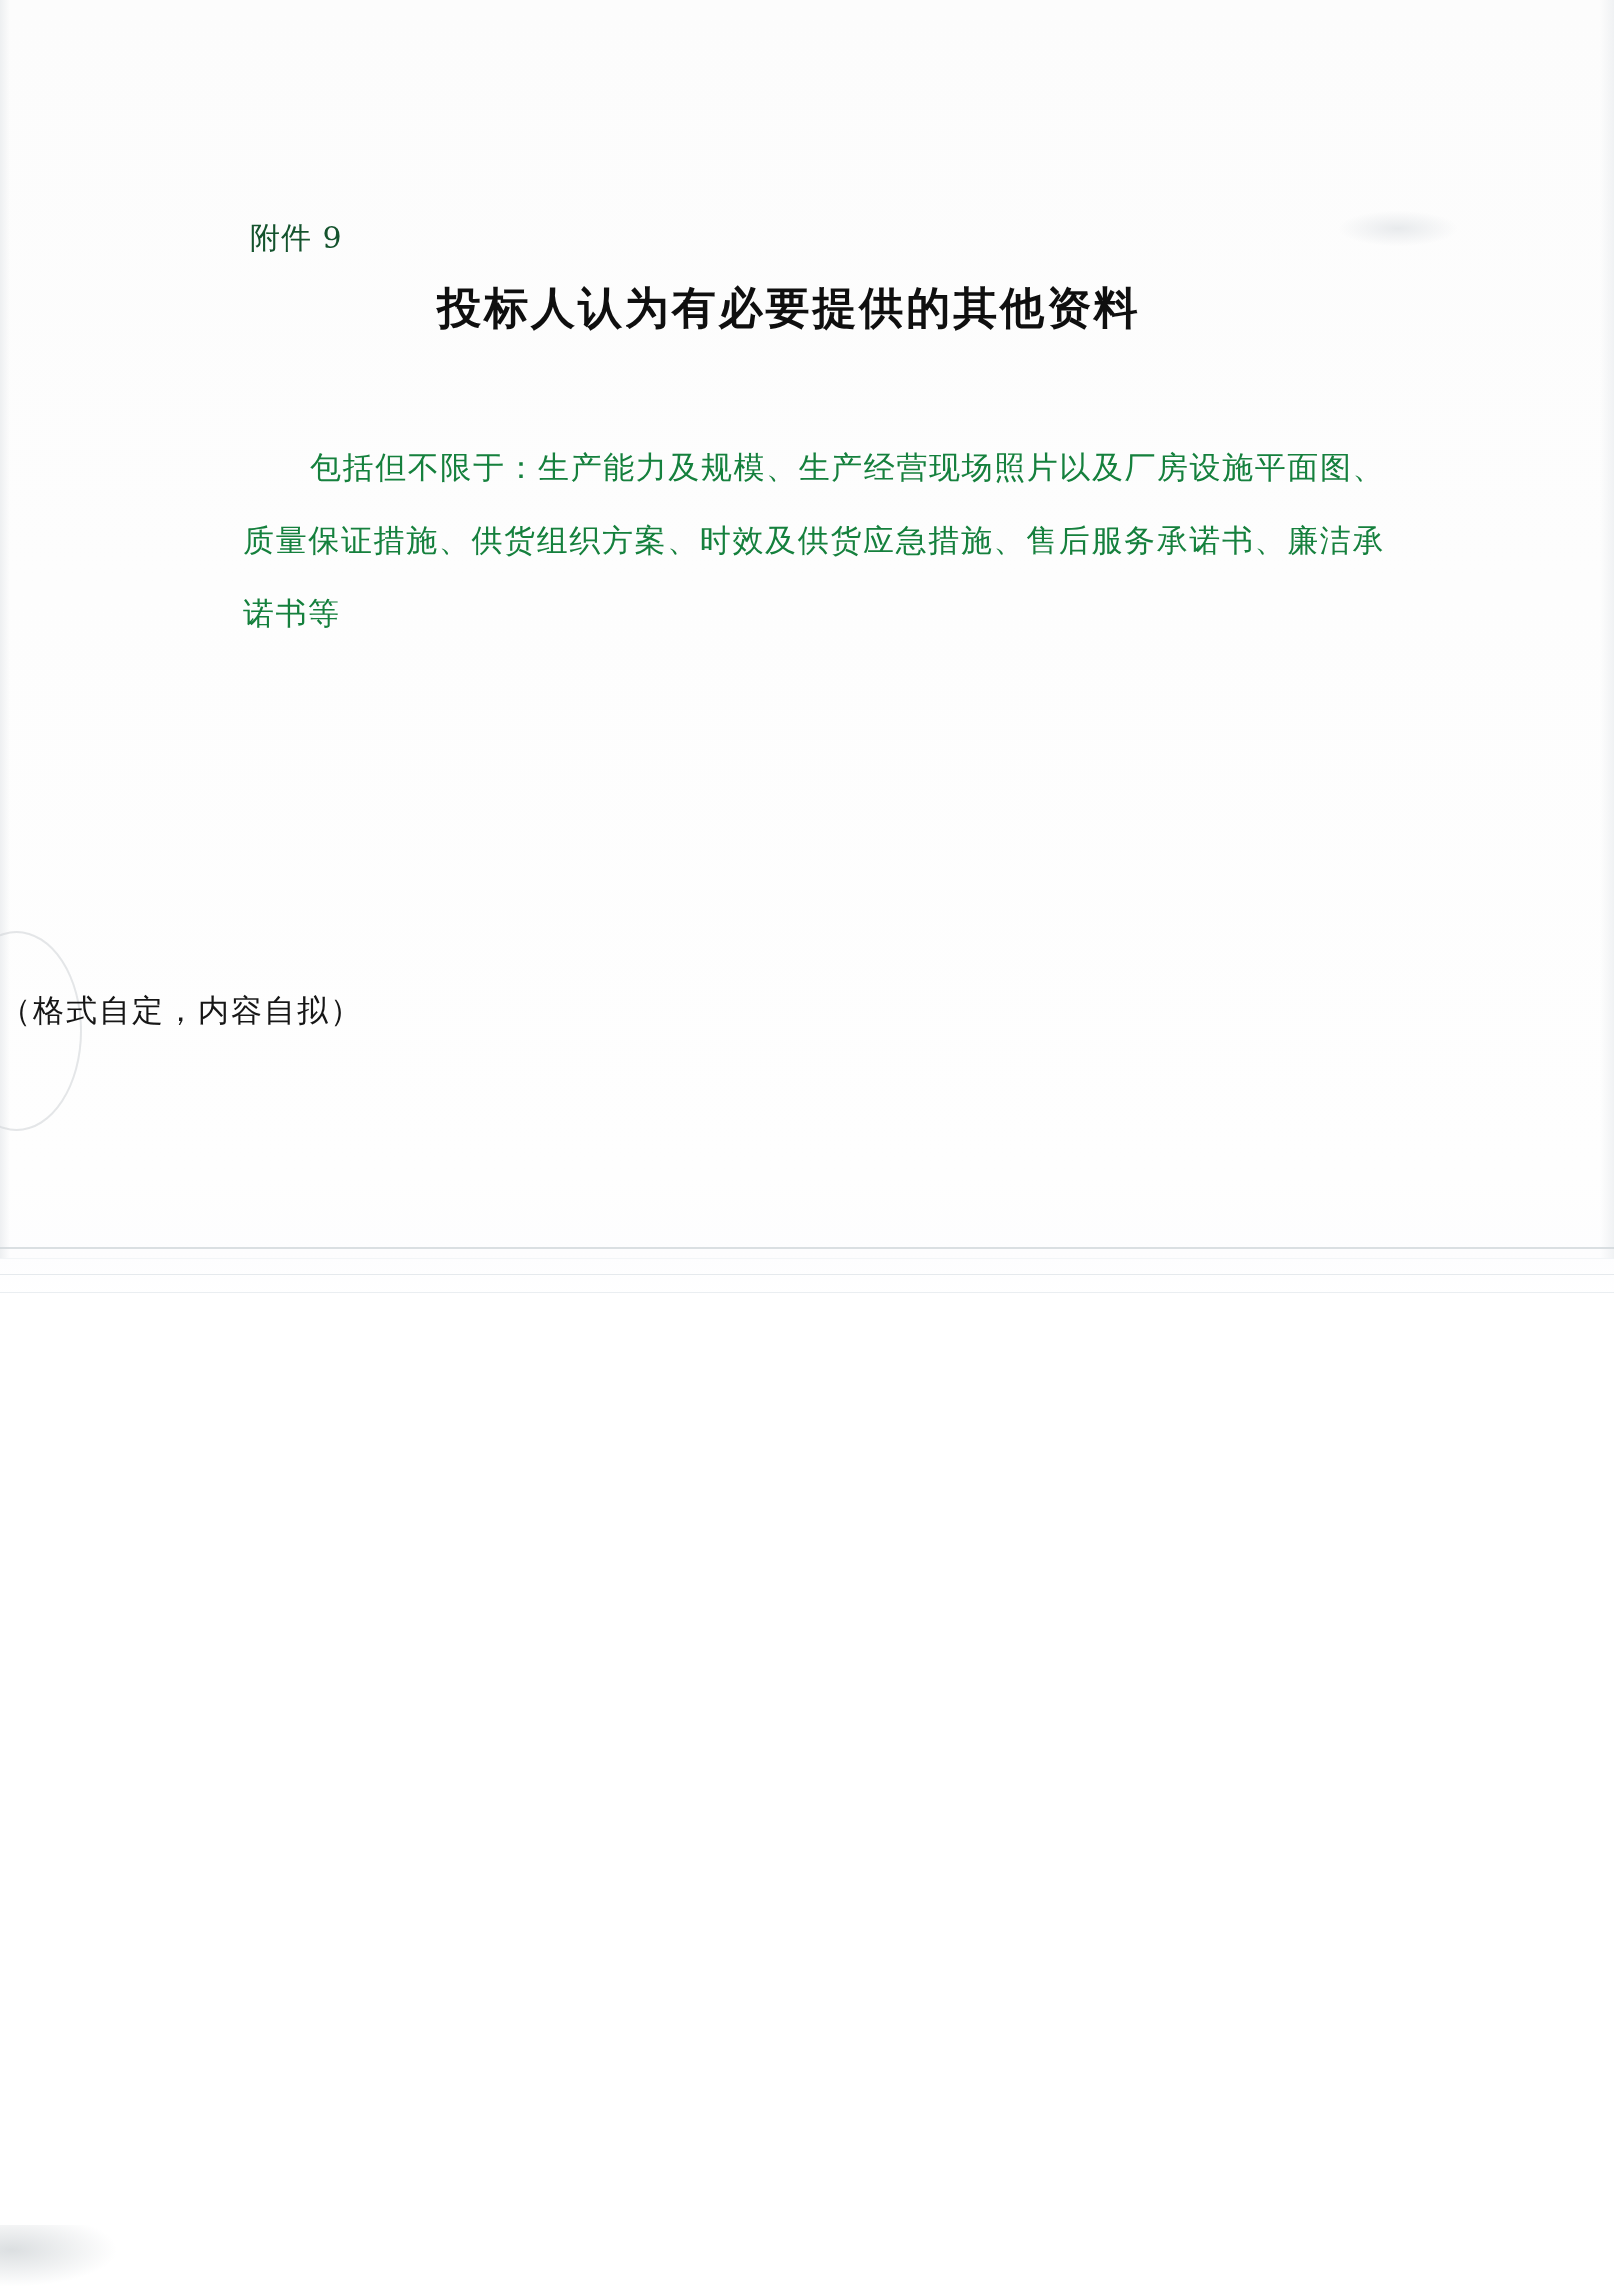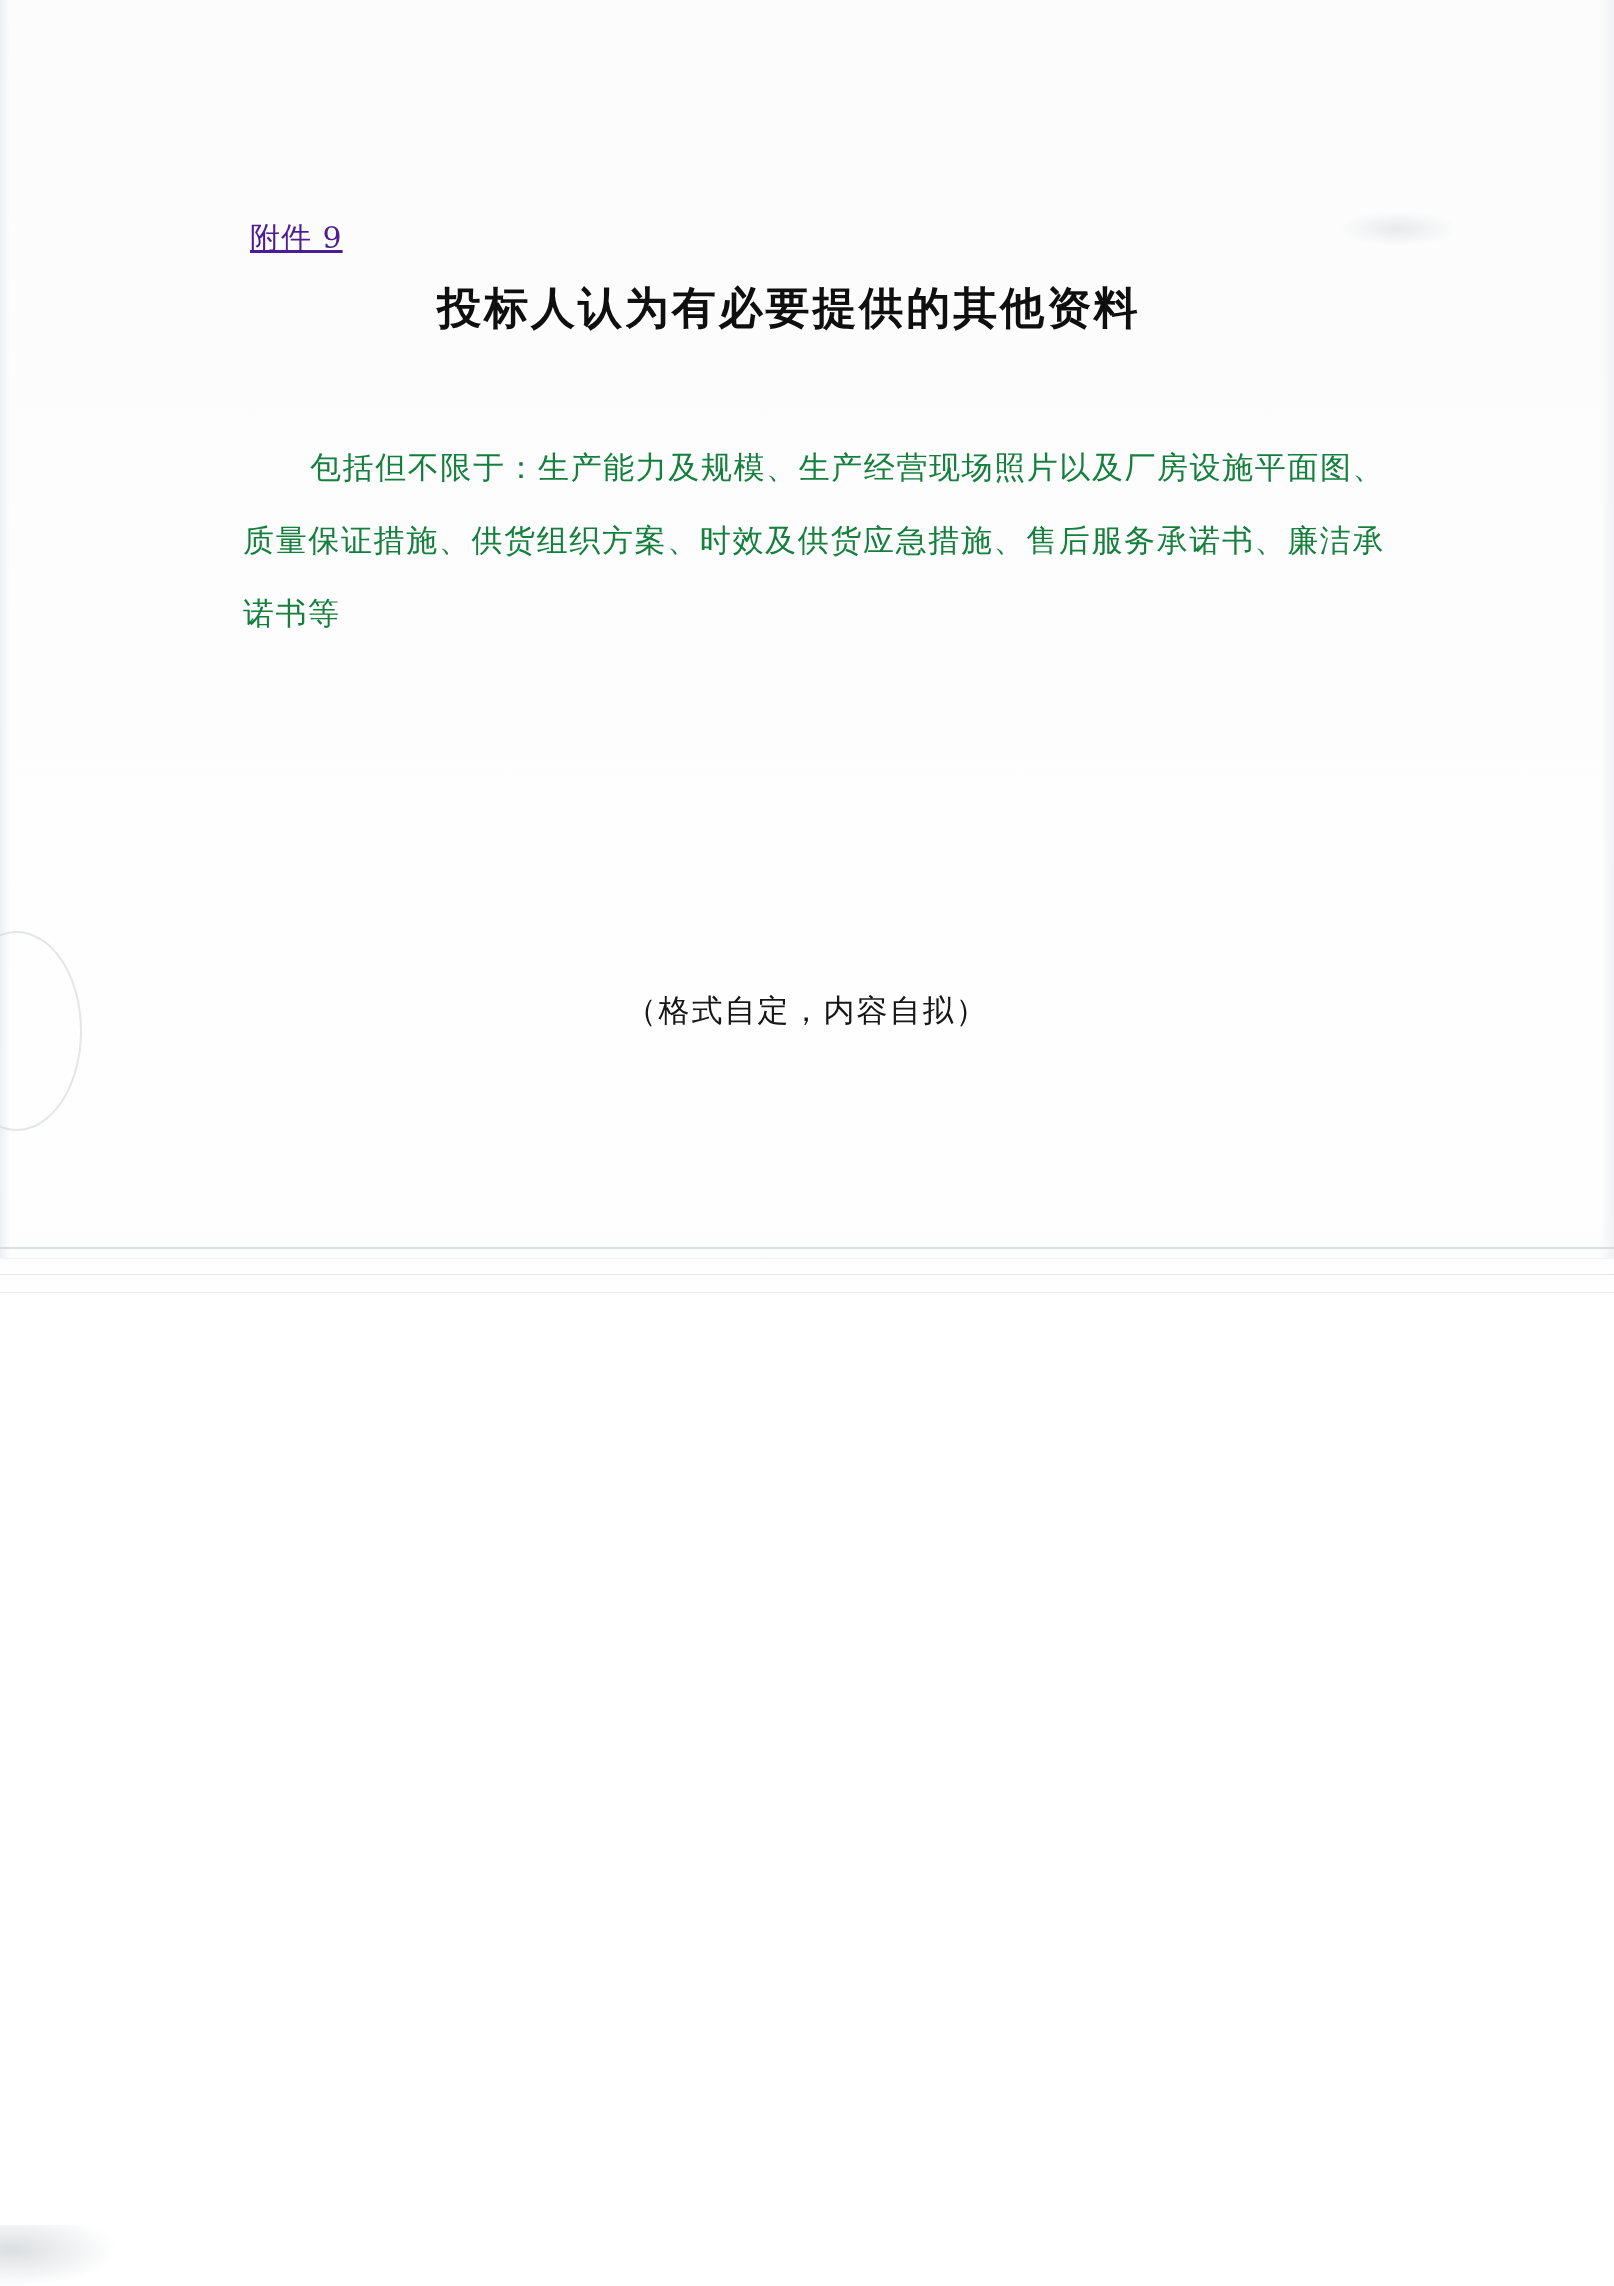--- a/index.html
+++ b/index.html
@@ -93,22 +93,21 @@
     height: 1259px;
   }
 
   .attachment-label {
     position: absolute;
     left: 250px;
     top: 218px;
     font-size: 30px;
     letter-spacing: 1px;
     font-family: "DejaVu Serif", "Liberation Serif", serif;
-    color: #4c1d95;
-    text-decoration: underline;
+    color: #14532d;
   }
 
   .doc-title {
     position: absolute;
     left: 0;
     top: 279px;
     width: 1578px;
     text-align: center;
     font-size: 44px;
     font-weight: bold;
@@ -131,21 +130,20 @@
   .body-block p {
     margin: 0;
     text-indent: 67px;
   }
 
   .note-line {
     position: absolute;
     left: 0;
     top: 990px;
     width: 1614px;
-    text-align: center;
     font-size: 31px;
     letter-spacing: 2px;
     color: #161616;
   }
 
   
   .lower-blank {
     position: absolute;
     left: 0;
     top: 1294px;

